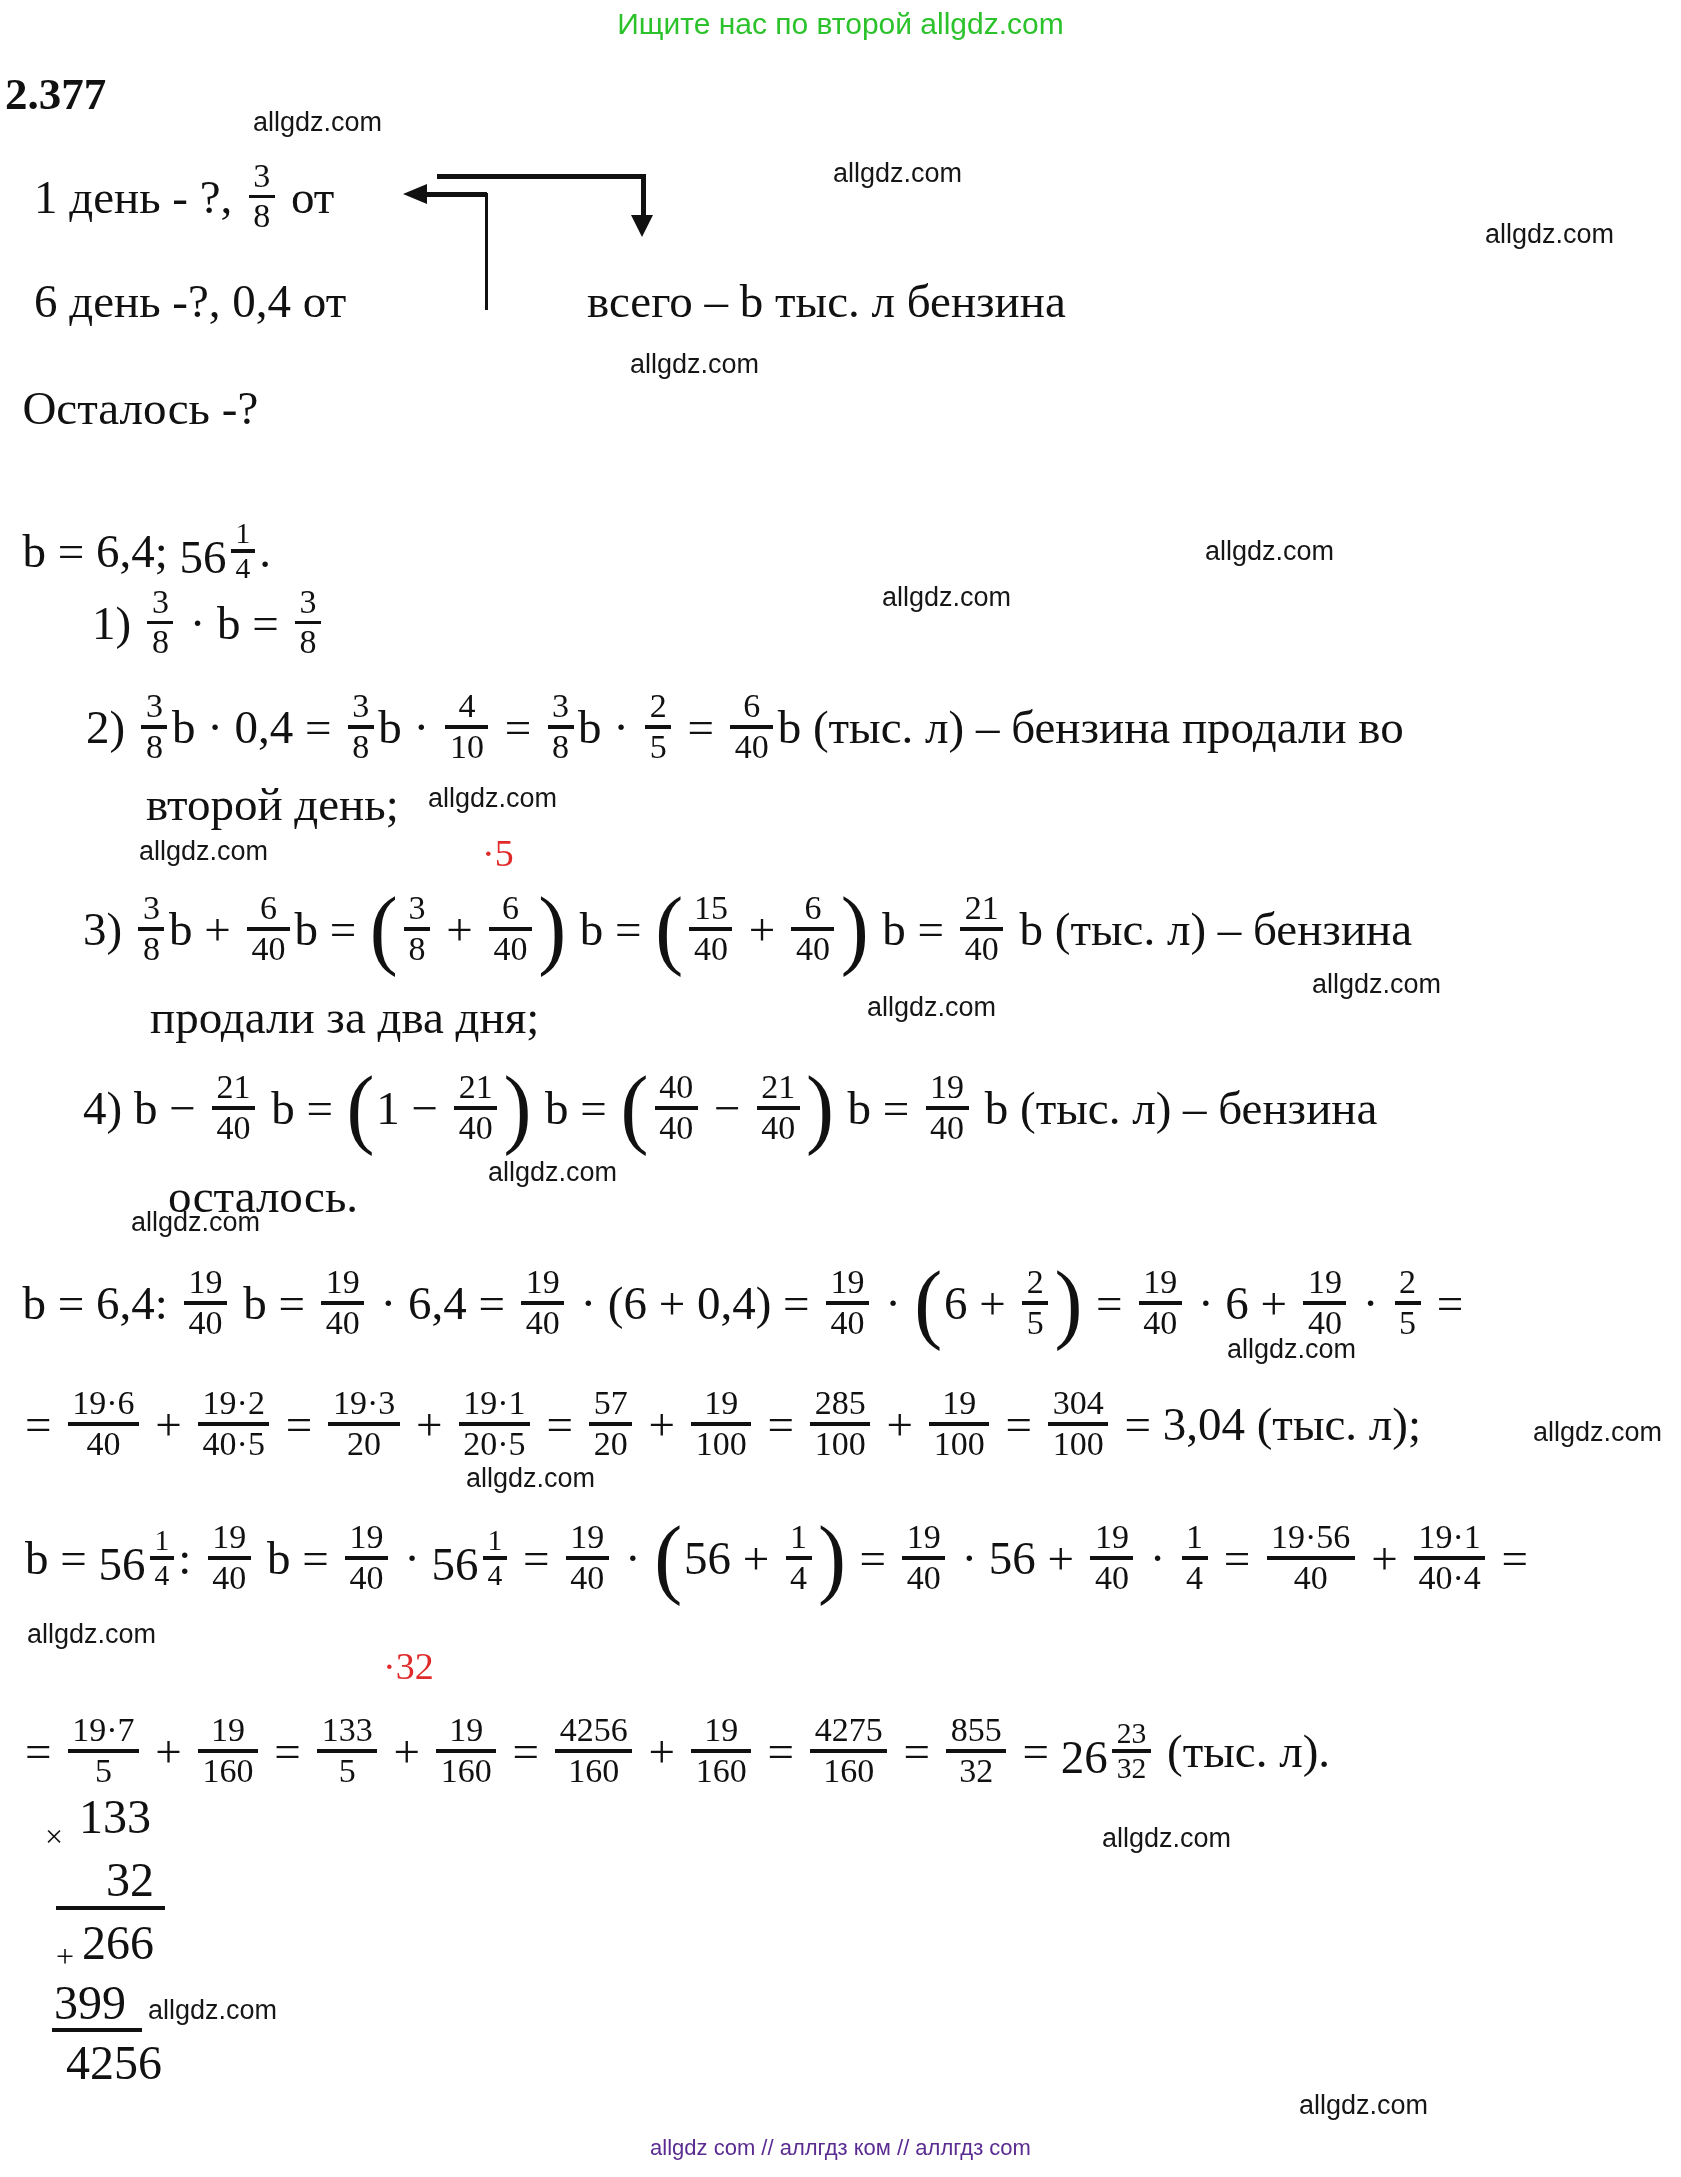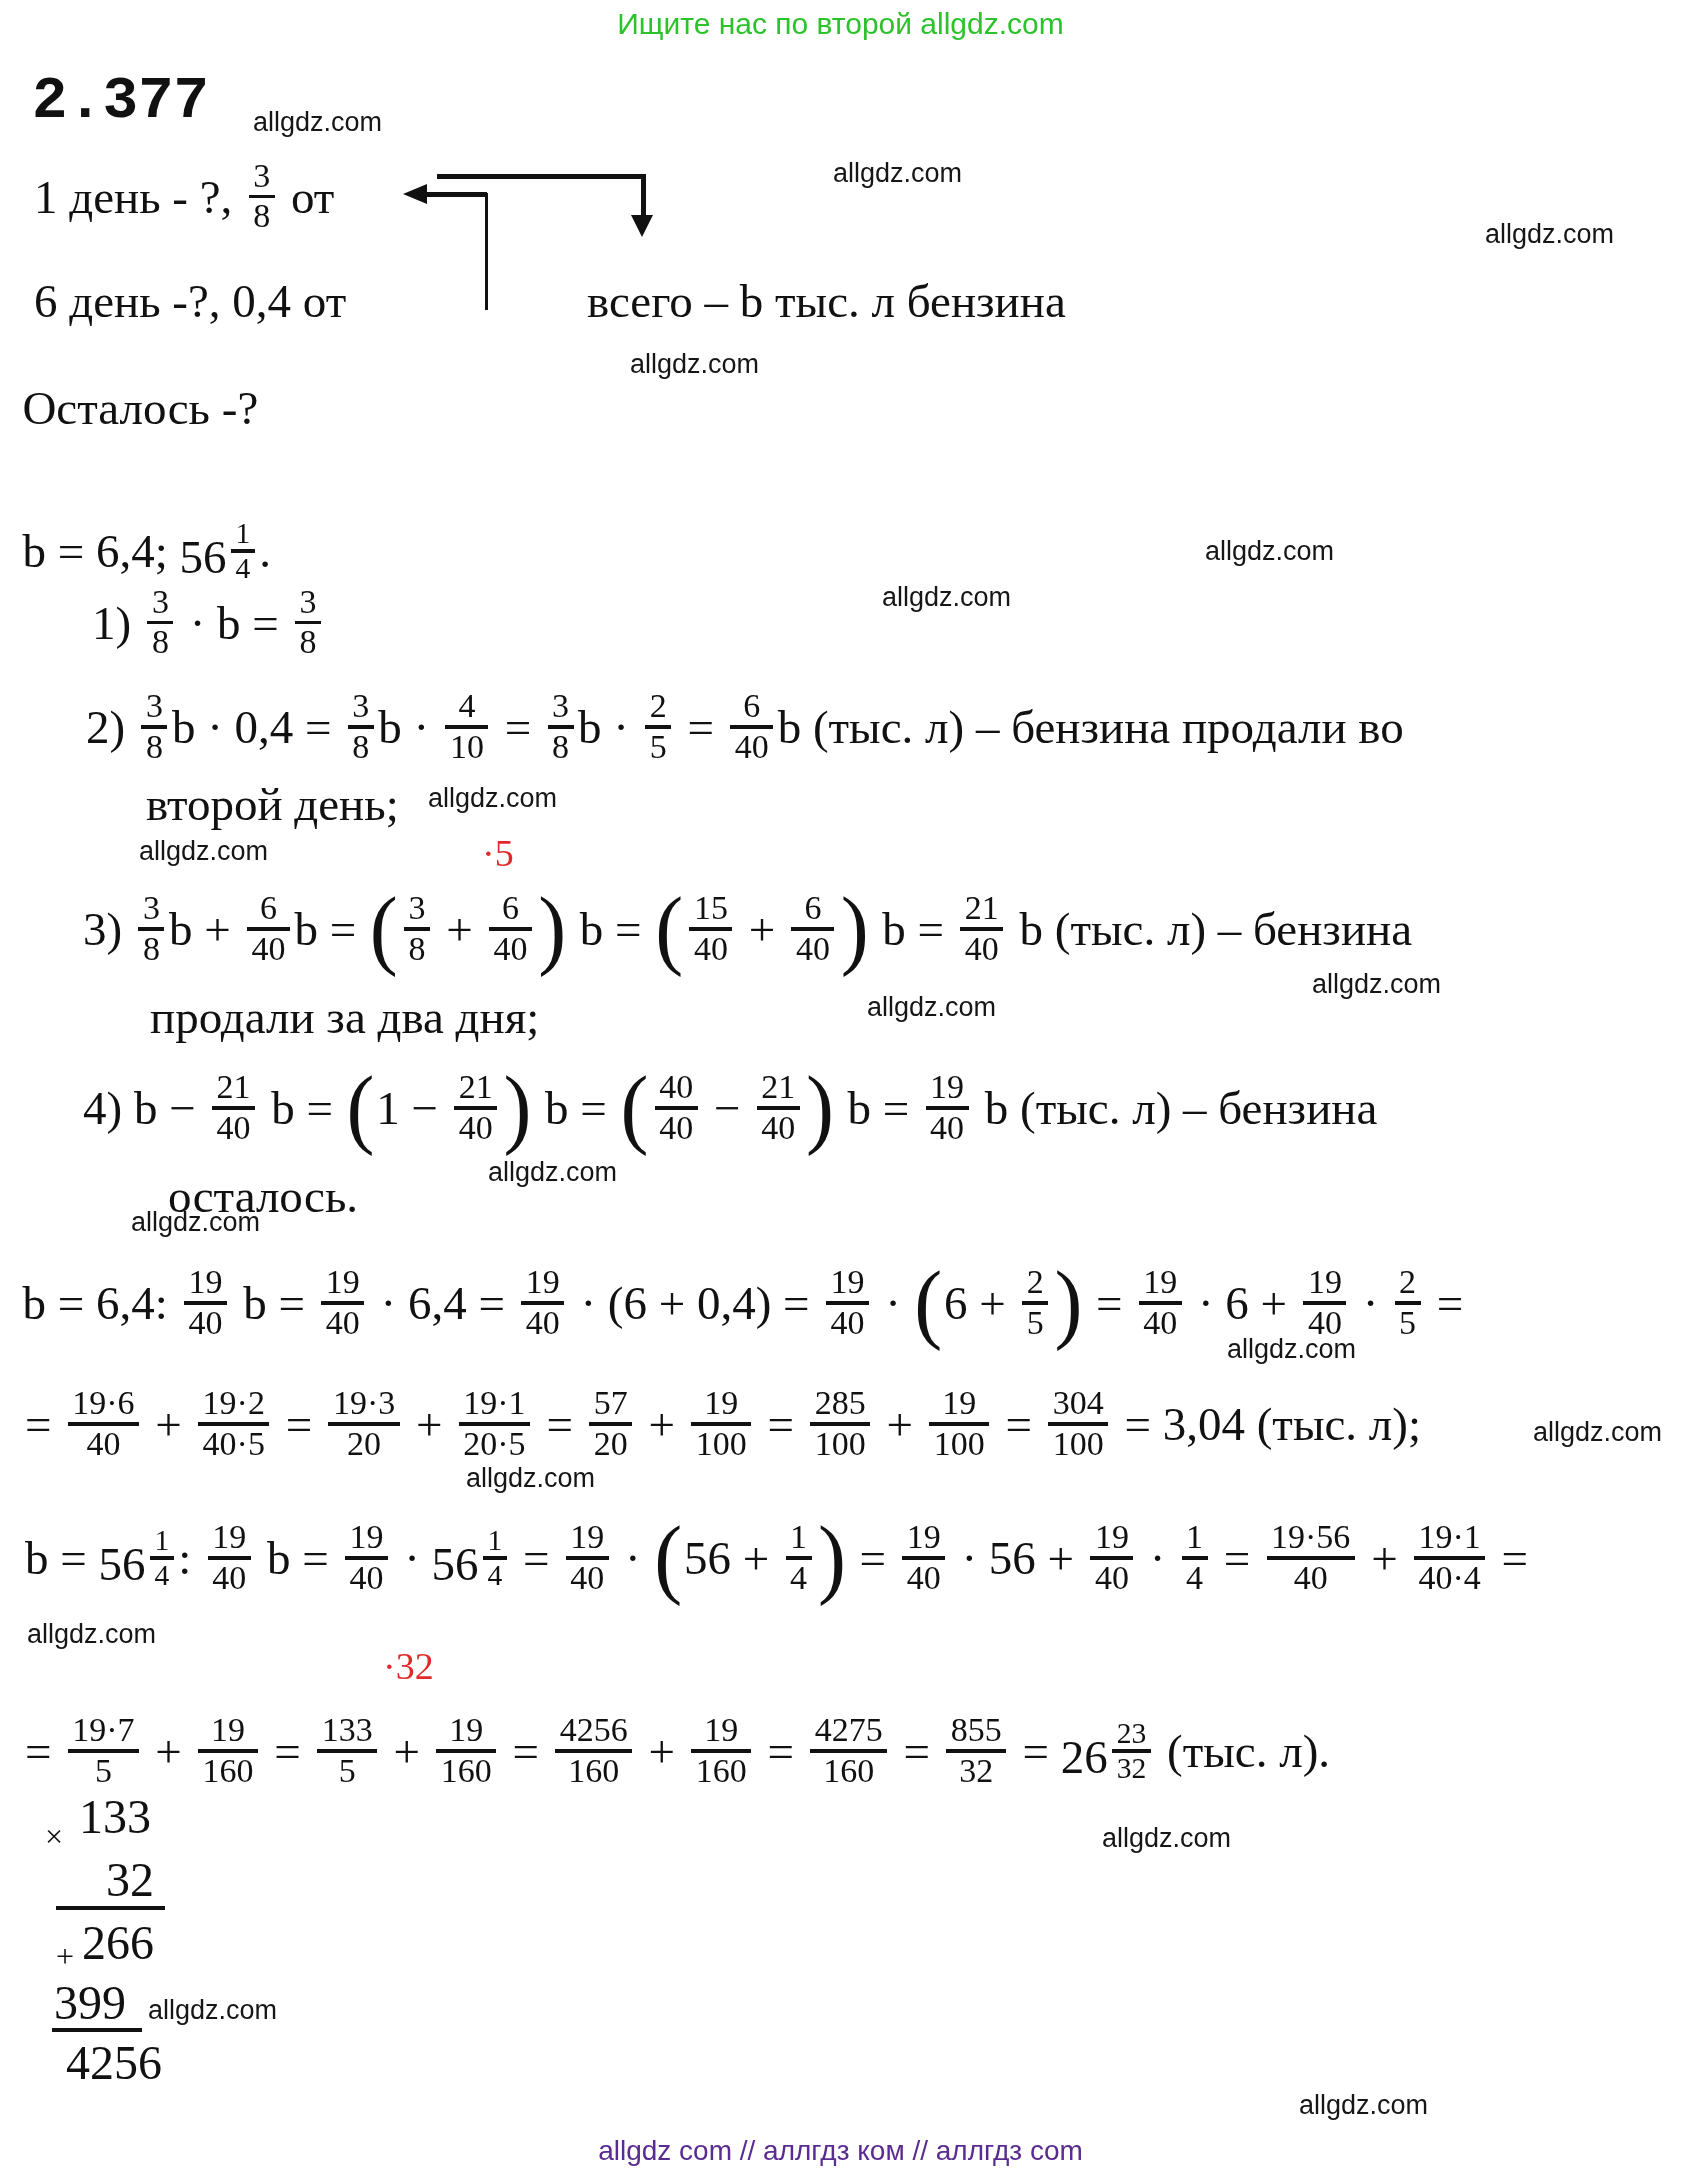--- a/index.html
+++ b/index.html
@@ -1,23 +1,23 @@
 <!DOCTYPE html>
 <html style="font-size:14.3px"><head>
 <meta charset="utf-8">
 <style>
   html,body{margin:0;padding:0;background:#fff;}
   .page{position:relative;width:1681px;height:2177px;background:#ffffff;overflow:hidden;
         font-family:"Liberation Serif",serif;color:#111;}
   .banner{position:absolute;top:7.2px;left:0;width:100%;text-align:center;
           font-family:"Liberation Sans",sans-serif;font-size:30px;color:#2bc22b;}
   .footer{position:absolute;top:2135px;left:0;width:100%;text-align:center;
-          font-family:"Liberation Sans",sans-serif;font-size:28px;color:#5a2b90;}
-  .title{position:absolute;left:32px;top:68px;font-weight:bold;font-size:59px;
-         font-family:Liberation Mono, monospace;}
+          font-family:"Liberation Sans",sans-serif;font-size:22px;color:#5a2b90;}
+  .title{position:absolute;left:5px;top:68px;font-weight:bold;font-size:45px;
+         font-family:Liberation Serif, serif;}
   .wm{position:absolute;font-family:"Liberation Sans",sans-serif;font-size:27px;color:#161616;white-space:nowrap;}
   .ann{position:absolute;font-family:"Liberation Serif",serif;font-size:38px;color:#e02a2a;white-space:nowrap;}
   .mrow{position:absolute;display:flex;align-items:center;white-space:pre;
         font-family:"Liberation Serif",serif;font-size:47px;color:#111;}
   .mt{white-space:pre;}
   .frac{display:inline-flex;flex-direction:column;align-items:center;
         font-size:34px;line-height:1.08;margin:0 4.5px;}
   .fnum,.fden{padding:0 4.5px;}
   .fbar{align-self:stretch;height:3.6px;background:#111;}
   .mixed{display:inline-flex;align-items:flex-end;}

